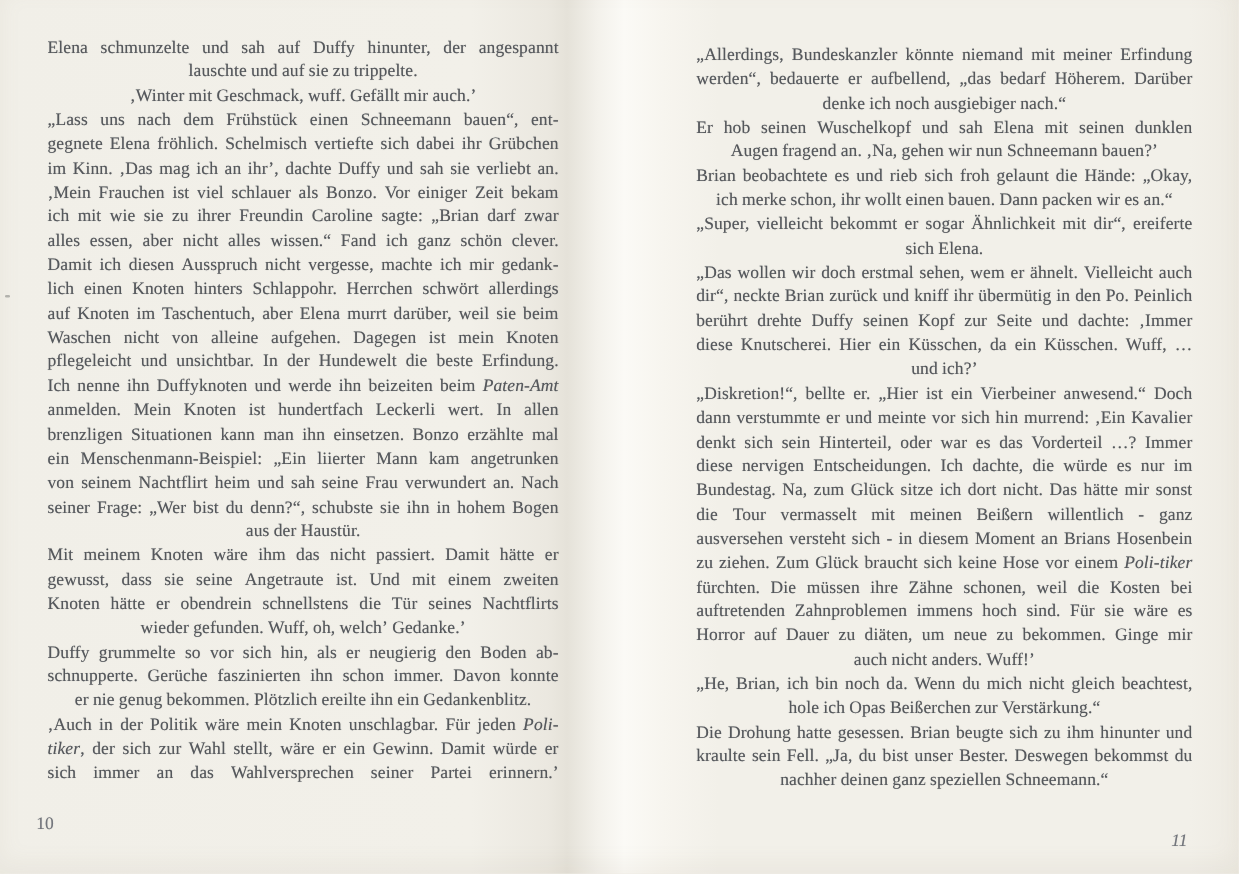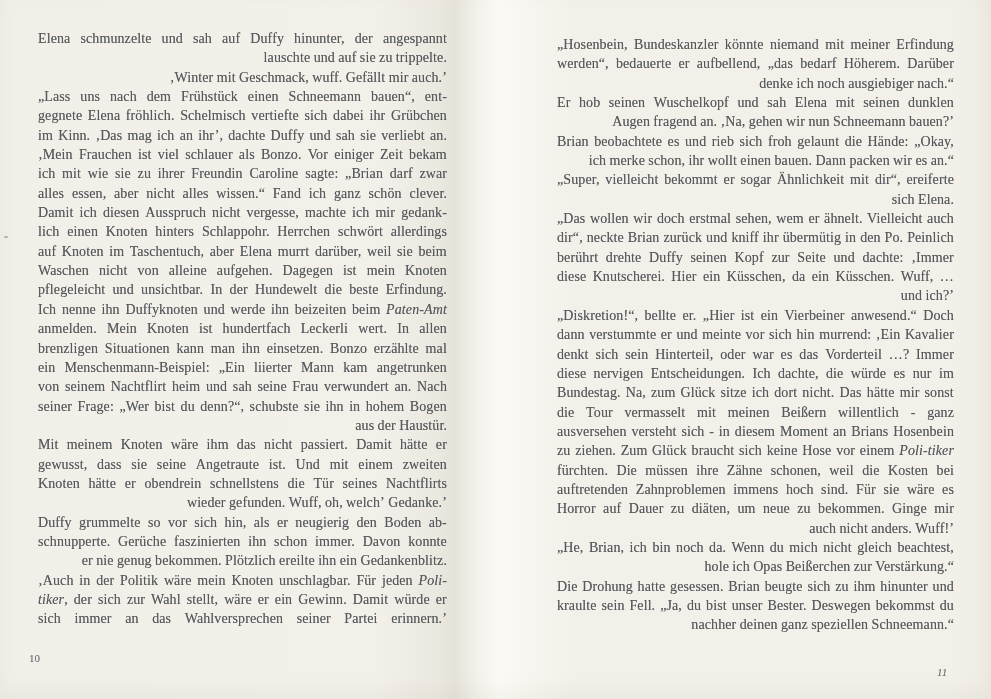--- a/index.html
+++ b/index.html
@@ -35,27 +35,27 @@
   .col-left  { left: 38px;  top: 31px; width: 409px; }
   .col-right { left: 557px; top: 37px; width: 397px; }
   .line {
     display: flex;
     justify-content: space-between;
     gap: 0.24em;
     height: 19.35px;
     align-items: baseline;
     white-space: nowrap;
   }
-  .line.pe { justify-content: flex-end; }
+  .line.pe { justify-content: center; }
   .w { flex: 0 0 auto; }
   .w i { }
   .page-number {
     position: absolute;
     color: #73767c;
-    font-size: 11px;
+    font-size: 14px;
     text-shadow: 0 0 0.6px rgba(115,118,124,0.5);
   }
   .pn-left  { left: 29px;  top: 652px; }
   .pn-right { left: 937px; top: 666px; font-style: italic; }
   .speck {
     position: absolute;
     left: 4px; top: 236px;
     width: 4px; height: 2px;
     background: #9a9a96;
     border-radius: 1px;
@@ -421,21 +421,21 @@
         <span class="w">das</span>
         <span class="w">Wahlversprechen</span>
         <span class="w">seiner</span>
         <span class="w">Partei</span>
         <span class="w">erinnern.’</span>
       </div>
     </div>
 
   <div class="text-col col-right">
       <div class="line">
-        <span class="w">„Hosenbein,</span>
+        <span class="w">„Allerdings,</span>
         <span class="w">Bundeskanzler</span>
         <span class="w">könnte</span>
         <span class="w">niemand</span>
         <span class="w">mit</span>
         <span class="w">meiner</span>
         <span class="w">Erfindung</span>
       </div>
       <div class="line">
         <span class="w">werden“,</span>
         <span class="w">bedauerte</span>

